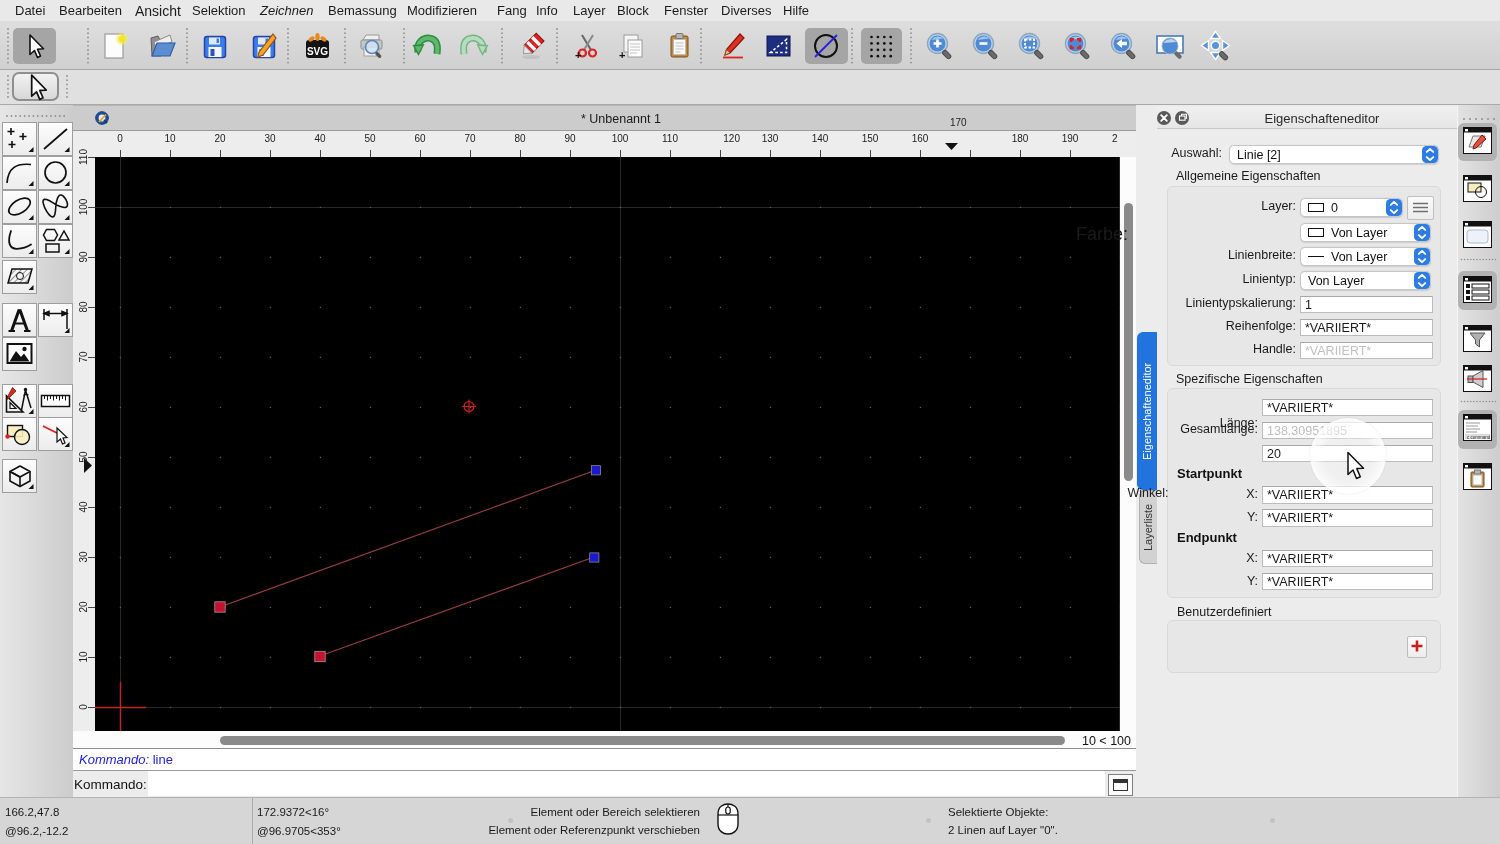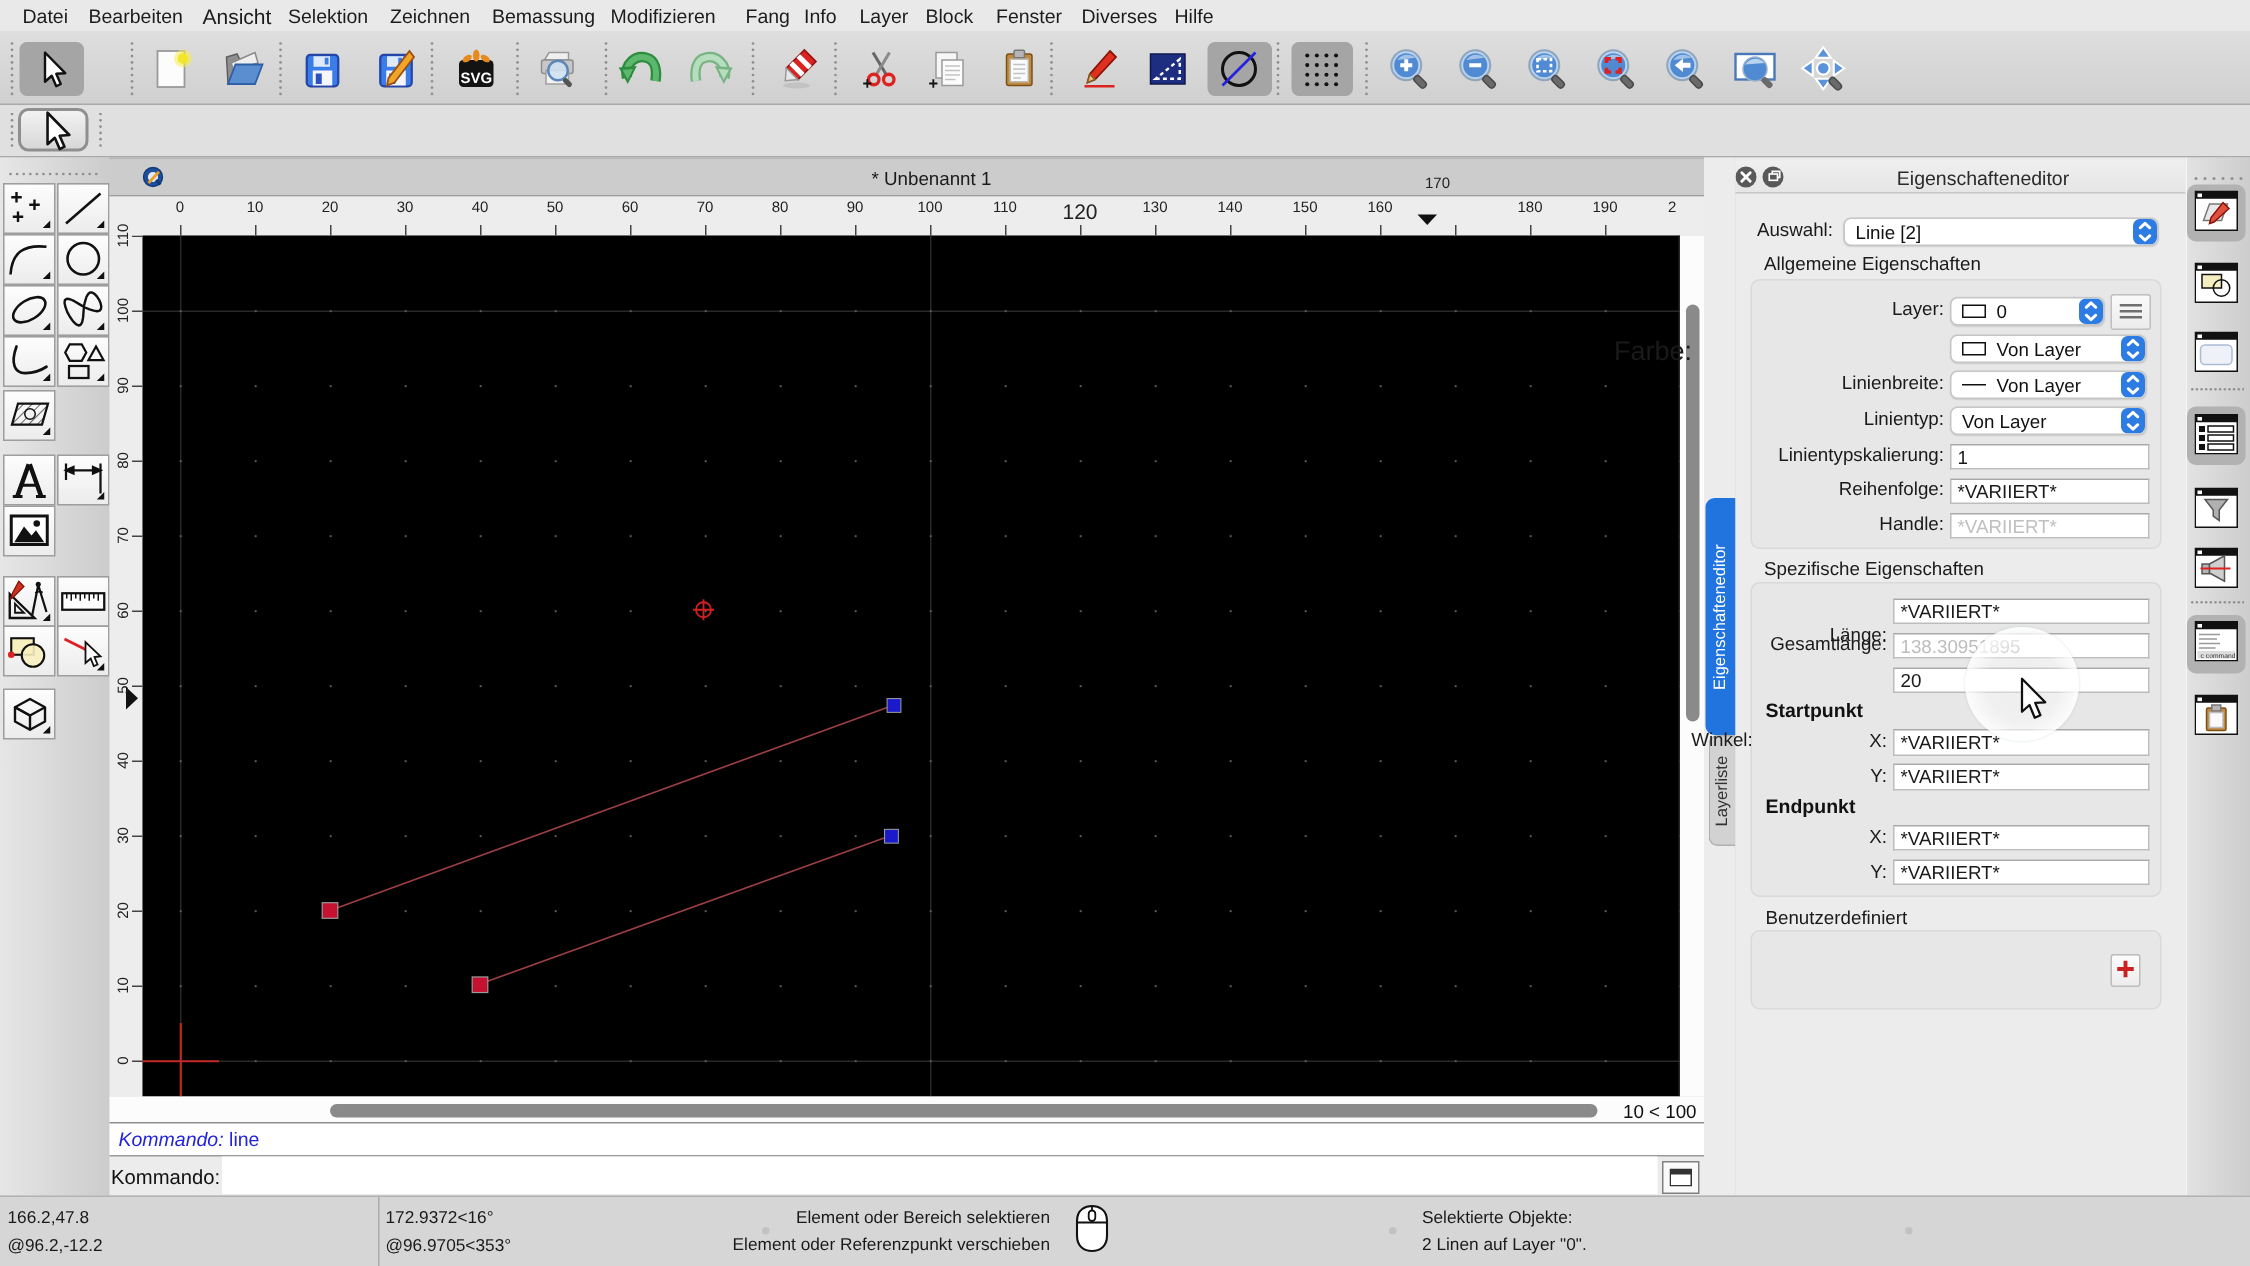--- a/index.html
+++ b/index.html
@@ -6,21 +6,21 @@
 body{position:relative;background:#d5d5d5;}
 .abs{position:absolute;}
 .txt{position:absolute;white-space:nowrap;}
 </style></head><body>
 
 <div class="abs" style="left:0;top:0;width:1500px;height:21px;background:#e9e9e9;"></div>
 <div class="txt" style="left:15px;top:3px;font-size:13px;color:#1c1c1c;">Datei</div>
 <div class="txt" style="left:59px;top:3px;font-size:13px;color:#1c1c1c;">Bearbeiten</div>
 <div class="txt" style="left:135px;top:3px;font-size:14px;color:#1c1c1c;">Ansicht</div>
 <div class="txt" style="left:192px;top:3px;font-size:13px;color:#1c1c1c;">Selektion</div>
-<div class="txt" style="left:260px;top:3px;font-size:13px;color:#1c1c1c;">Zeichnen</div>
+<div class="txt" style="left:260px;top:3px;font-size:13px;color:#1c1c1c;font-style:italic;">Zeichnen</div>
 <div class="txt" style="left:328px;top:3px;font-size:13px;color:#1c1c1c;">Bemassung</div>
 <div class="txt" style="left:407px;top:3px;font-size:13px;color:#1c1c1c;">Modifizieren</div>
 <div class="txt" style="left:497px;top:3px;font-size:13px;color:#1c1c1c;">Fang</div>
 <div class="txt" style="left:536px;top:3px;font-size:13px;color:#1c1c1c;">Info</div>
 <div class="txt" style="left:573px;top:3px;font-size:13px;color:#1c1c1c;">Layer</div>
 <div class="txt" style="left:617px;top:3px;font-size:13px;color:#1c1c1c;">Block</div>
 <div class="txt" style="left:664px;top:3px;font-size:13px;color:#1c1c1c;">Fenster</div>
 <div class="txt" style="left:721px;top:3px;font-size:13px;color:#1c1c1c;">Diverses</div>
 <div class="txt" style="left:783px;top:3px;font-size:13px;color:#1c1c1c;">Hilfe</div>
 <div class="abs" style="left:0;top:21px;width:1500px;height:49px;background:linear-gradient(#dedede,#d0d0d0);border-bottom:1px solid #a9a9a9;"></div>
@@ -518,21 +518,21 @@
 <div class="txt" style="left:200px;top:133px;width:40px;text-align:center;font-size:10px;color:#222;">20</div>
 <div class="txt" style="left:250px;top:133px;width:40px;text-align:center;font-size:10px;color:#222;">30</div>
 <div class="txt" style="left:300px;top:133px;width:40px;text-align:center;font-size:10px;color:#222;">40</div>
 <div class="txt" style="left:350px;top:133px;width:40px;text-align:center;font-size:10px;color:#222;">50</div>
 <div class="txt" style="left:400px;top:133px;width:40px;text-align:center;font-size:10px;color:#222;">60</div>
 <div class="txt" style="left:450px;top:133px;width:40px;text-align:center;font-size:10px;color:#222;">70</div>
 <div class="txt" style="left:500px;top:133px;width:40px;text-align:center;font-size:10px;color:#222;">80</div>
 <div class="txt" style="left:550px;top:133px;width:40px;text-align:center;font-size:10px;color:#222;">90</div>
 <div class="txt" style="left:600px;top:133px;width:40px;text-align:center;font-size:10px;color:#222;">100</div>
 <div class="txt" style="left:650px;top:133px;width:40px;text-align:center;font-size:10px;color:#222;">110</div>
-<div class="txt" style="left:700px;top:133px;width:40px;text-align:center;font-size:14px;color:#222;">120</div>
+<div class="txt" style="left:700px;top:133px;width:40px;text-align:right;font-size:10px;color:#222;">120</div>
 <div class="txt" style="left:750px;top:133px;width:40px;text-align:center;font-size:10px;color:#222;">130</div>
 <div class="txt" style="left:800px;top:133px;width:40px;text-align:center;font-size:10px;color:#222;">140</div>
 <div class="txt" style="left:850px;top:133px;width:40px;text-align:center;font-size:10px;color:#222;">150</div>
 <div class="txt" style="left:900px;top:133px;width:40px;text-align:center;font-size:10px;color:#222;">160</div>
 <div class="txt" style="left:950px;top:117px;width:40px;text-align:left;font-size:10px;color:#222;">170</div>
 <div class="txt" style="left:1000px;top:133px;width:40px;text-align:center;font-size:10px;color:#222;">180</div>
 <div class="txt" style="left:1050px;top:133px;width:40px;text-align:center;font-size:10px;color:#222;">190</div>
 <div class="txt" style="left:1112px;top:133px;font-size:10px;color:#222;">2</div>
 <svg class="abs" style="left:73px;top:157px;" width="22" height="574">
     <path d="M15,550.5 H22" stroke="#444" stroke-width="1"></path>

